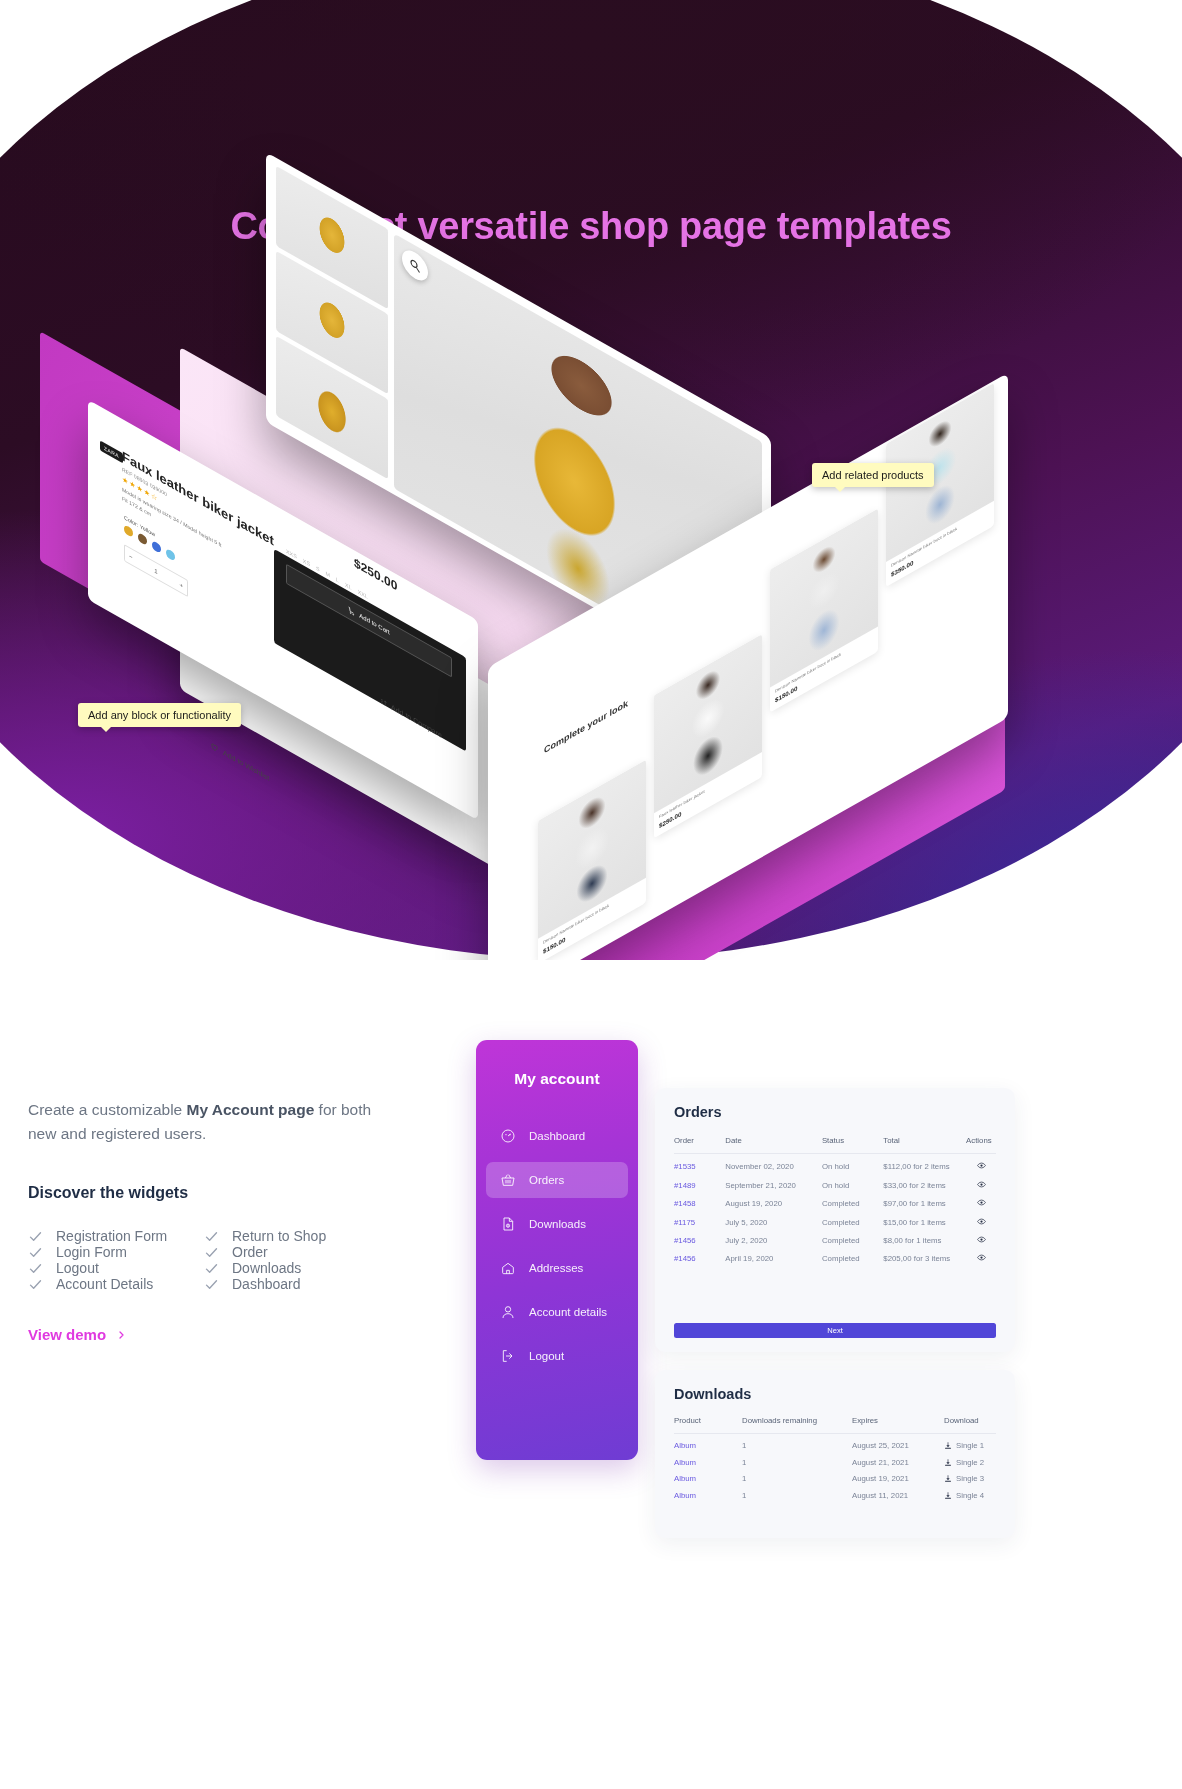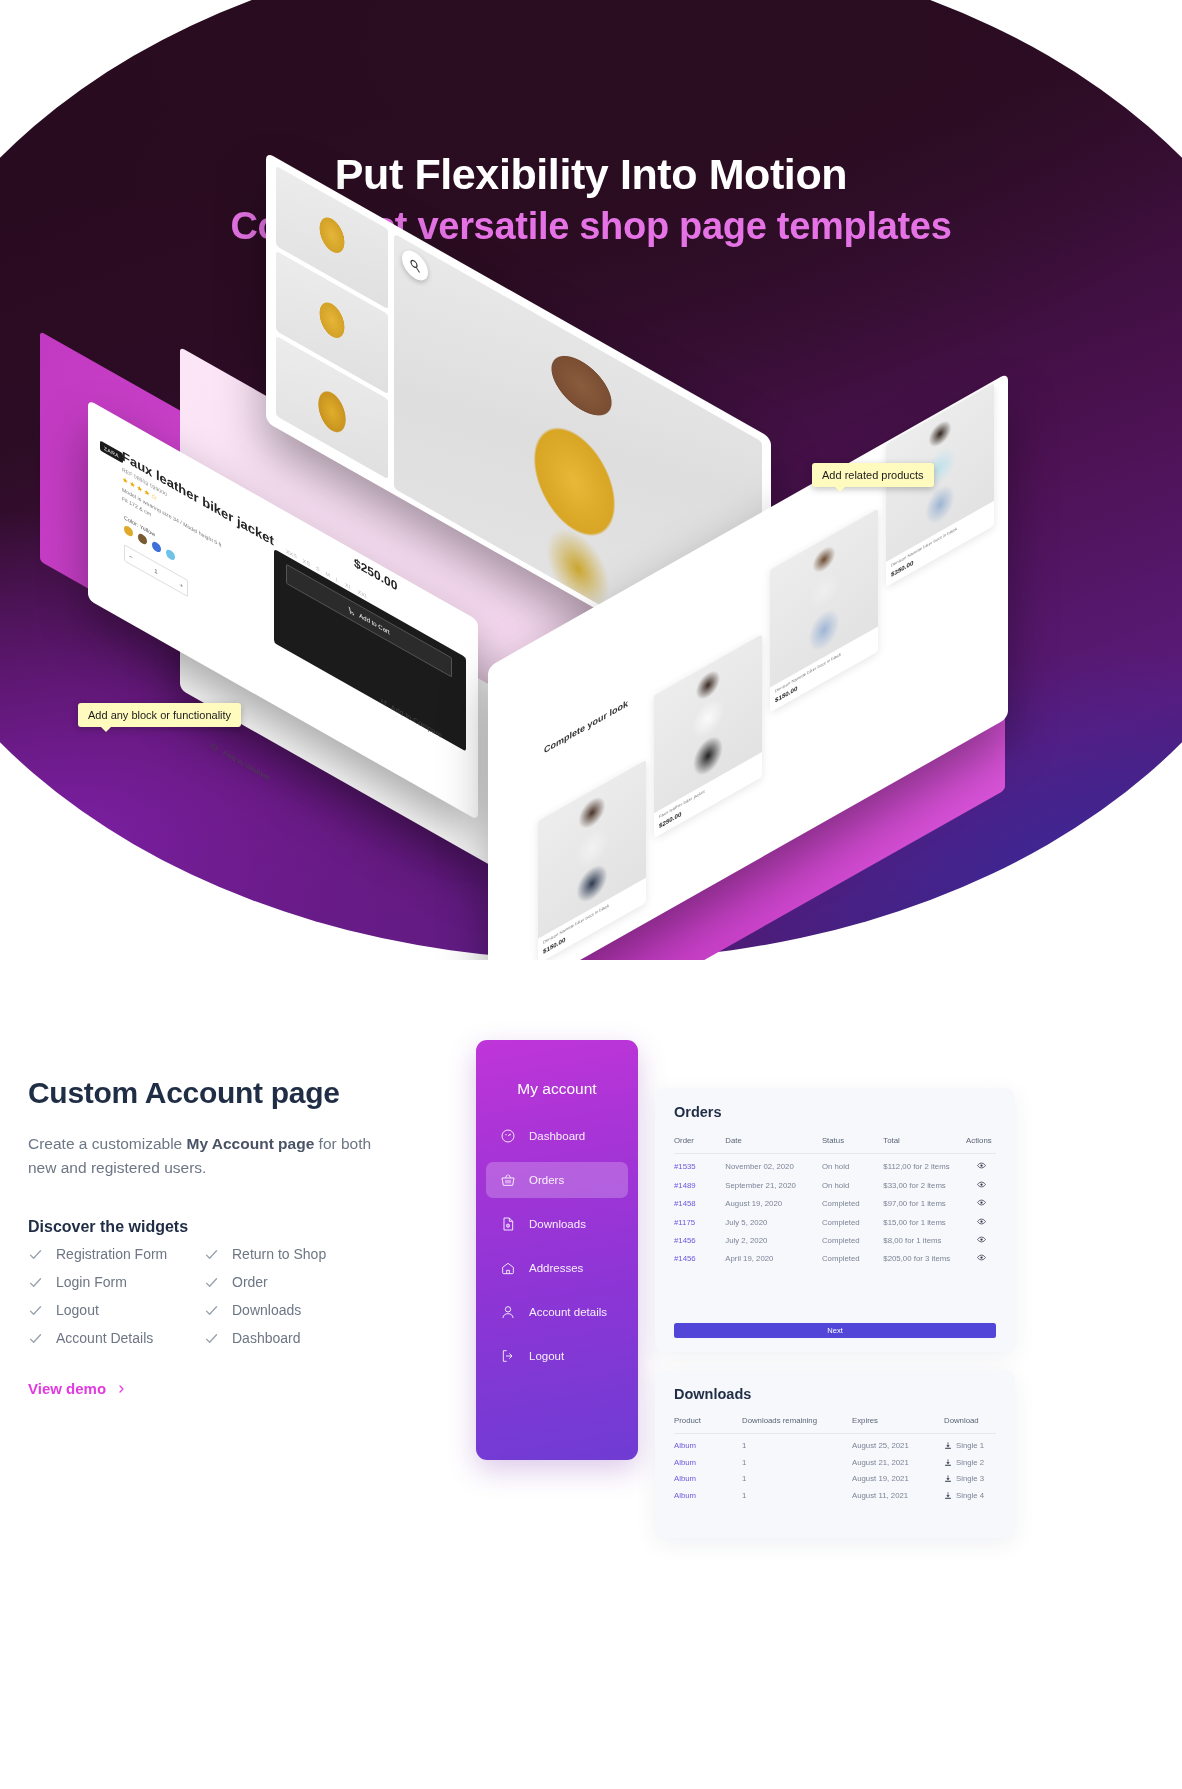--- a/index.html
+++ b/index.html
@@ -207,37 +207,37 @@
   .left-col { position:absolute; left:28px; top:1076px; width:400px; }
   .h2 {
     font-size: 30px; font-weight: 700; color: #1f2d45; letter-spacing:-.3px;
   }
   .lead {
     margin-top: 22px; font-size: 15.5px; line-height: 1.55; color: #6d7684;
     max-width: 352px;
   }
   .lead b { color:#4a5464; font-weight:700; }
   .disc { margin-top: 38px; font-size: 16px; font-weight: 700; color:#1f2d45; }
-  .widgets { margin-top: 10px; display:grid; grid-template-columns: 176px 176px; row-gap: 12px; }
+  .widgets { margin-top: 26px; display:grid; grid-template-columns: 176px 176px; }
   .wi { display:flex; align-items:center; gap:13px; font-size:14px; color:#6d7684; }
   .wi svg { width:15px; height:15px; flex:none; }
   .demo {
     margin-top: 34px; display:flex; align-items:center; gap:11px;
     font-size:15px; font-weight:700; color:#e03ae0; cursor:pointer;
   }
   .demo svg { width:9px; height:12px; }
   .acct-side {
     position:absolute; left:0; top:1040px; width:162px; height:420px;
     background: linear-gradient(170deg,#bf35d8 0%, #a634d6 28%, #8e35d6 58%, #6f3cd3 100%);
     border-radius: 11px;
     box-shadow: 0 10px 28px rgba(120,40,170,.25);
   }
   .acct-title {
-    position:absolute; left:0; top:40px; width:162px; text-align:center;
-    color:#fff; font-size:15.5px; font-weight:400;
+    position:absolute; left:0; top:30px; width:162px; text-align:center;
+    color:#fff; font-size:15.5px; font-weight:700;
   }
   .nav { position:absolute; left:10px; top:78px; width:142px; }
   .nav-item {
     display:flex; align-items:center; gap:13px;
     height:36px; padding-left:14px; border-radius:7px;
     color:rgba(255,255,255,.92); font-size:11.5px; margin-bottom:8px;
   }
   .nav-item.active { background: rgba(255,255,255,.22); }
   .nav-item svg { width:16px; height:16px; flex:none; stroke:#fff; fill:none; stroke-width:1.3; }
 
@@ -268,21 +268,20 @@
     background:#5146d8; color:#fff; border-radius:2.5px;
     font-size:7.6px; display:flex; align-items:center; justify-content:center;
   }
 </style>
 </head>
 <body>
 
 <div class="hero">
   <div class="hero-oval"></div>
 
-  <div class="hero-title">Put Flexibility Into Motion</div>
   <div class="hero-sub">Construct versatile shop page templates</div>
 
   <div class="mock plate-left"></div>
   <div class="mock plate-right"></div>
   <div class="mock plate-pink"></div>
 
   <div class="mock card-gallery mock-shadow">
     <div class="gallery-inner">
       <div class="gal-thumbs">
         <div class="gal-thumb t1">
@@ -402,21 +401,20 @@
         </div>
       </div>
     </div>
   </div>
 
   <div class="callout callout-related">Add related products</div>
   <div class="callout callout-block">Add any block or functionality</div>
 </div>
 
 <div class="left-col">
-  <div class="h2">Custom Account page</div>
   <div class="lead">
     <span>Create a customizable </span><b>My Account page</b><span> for both new and registered users.</span>
   </div>
 
   <div class="disc">Discover the widgets</div>
 
   <div class="widgets">
     <div class="wi">
       <svg viewBox="0 0 24 24" fill="none" stroke="#9aa2b1" stroke-width="2.2" stroke-linecap="round" stroke-linejoin="round">
           <path d="M4 13l5 5L20 6"></path>

